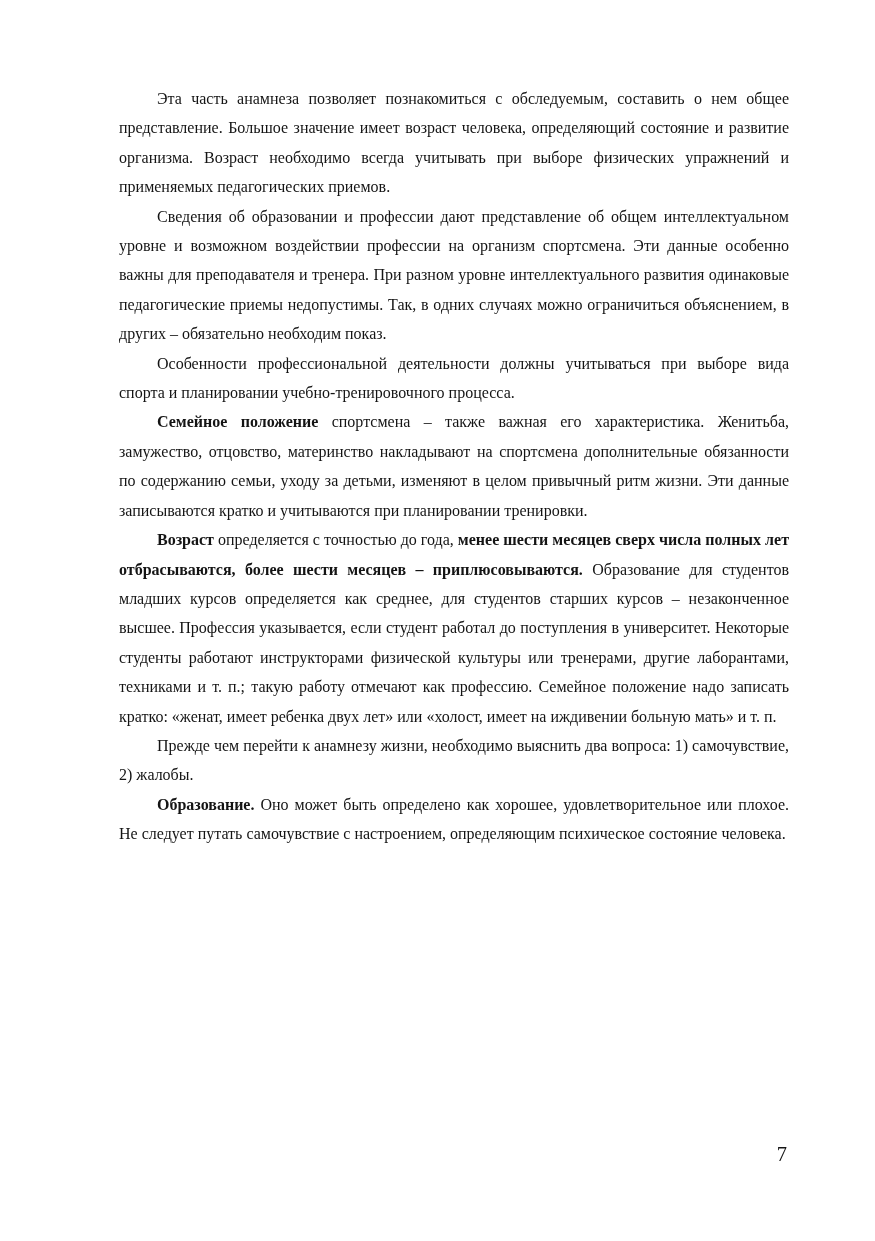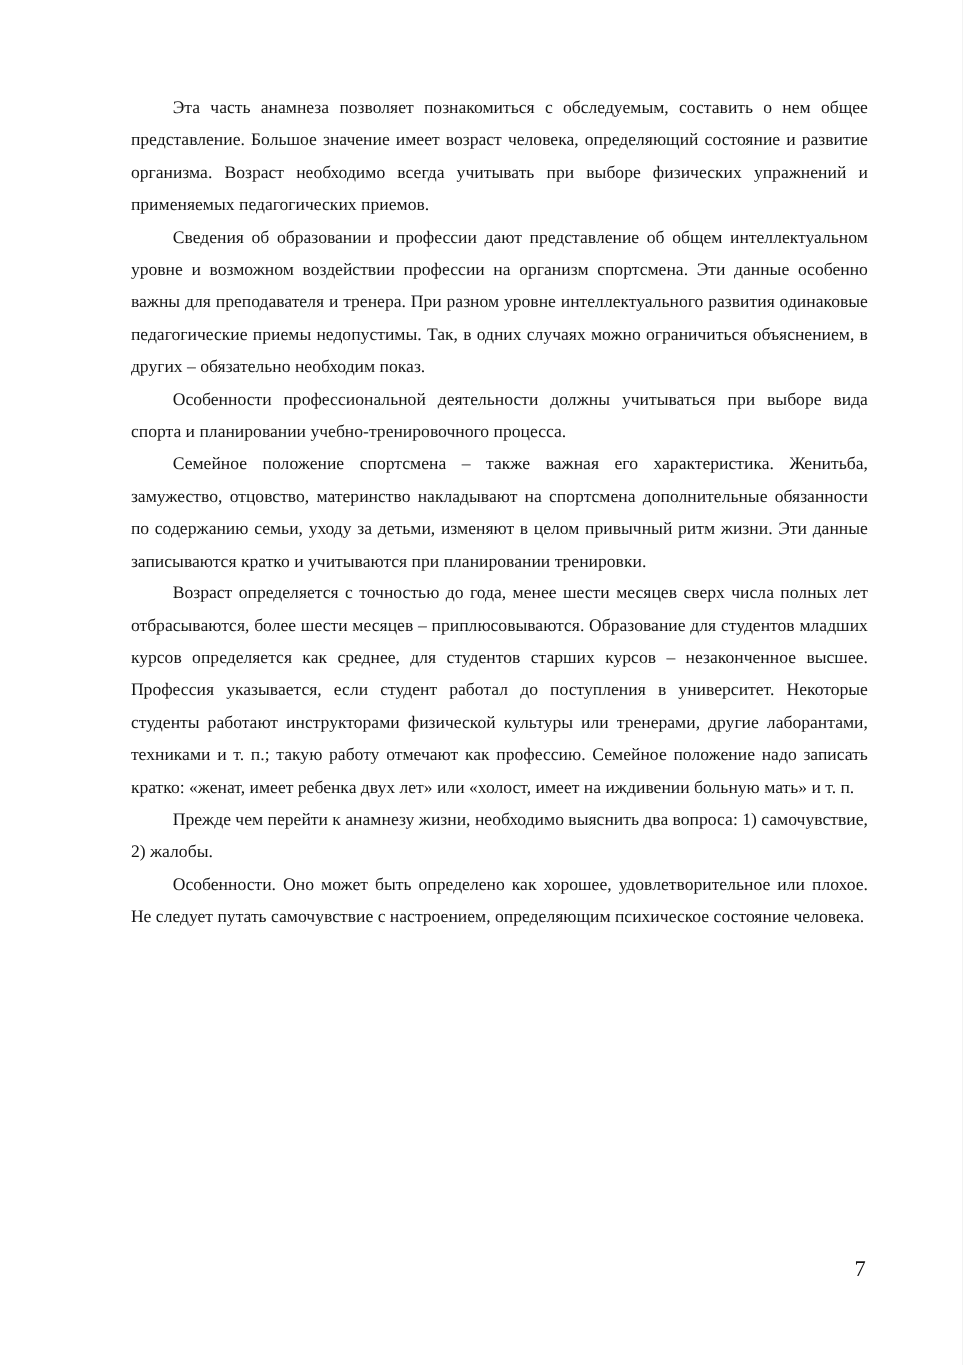--- a/index.html
+++ b/index.html
@@ -25,37 +25,37 @@
     font-size: 16px;
     line-height: 29.4px;
     text-align: justify;
   }
   .para {
     margin: 0;
     padding: 0;
     text-indent: 38px;
   }
   .bold {
-    font-weight: normal;
+    font-weight: bold;
   }
   .page-number {
     position: absolute;
     right: 88px;
     top: 1143px;
     font-size: 20.5px;
     color: #141414;
   }
 </style>
 </head>
 <body>
 
 <div class="page">
   <div class="text-block">
       <p class="para"><span>Эта часть анамнеза позволяет познакомиться с обследуемым, составить о нем общее представление. Большое значение имеет возраст человека, определяющий состояние и развитие организма. Возраст необходимо всегда учитывать при выборе физических упражнений и применяемых педагогических приемов.</span></p>
       <p class="para"><span>Сведения об образовании и профессии дают представление об общем интеллектуальном уровне и возможном воздействии профессии на организм спортсмена. Эти данные особенно важны для преподавателя и тренера. При разном уровне интеллектуального развития одинаковые педагогические приемы недопустимы. Так, в одних случаях можно ограничиться объяснением, в других – обязательно необходим показ.</span></p>
       <p class="para"><span>Особенности профессиональной деятельности должны учитываться при выборе вида спорта и планировании учебно-тренировочного процесса.</span></p>
       <p class="para"><span class="bold">Семейное положение </span><span>спортсмена – также важная его характеристика. Женитьба, замужество, отцовство, материнство накладывают на спортсмена дополнительные обязанности по содержанию семьи, уходу за детьми, изменяют в целом привычный ритм жизни. Эти данные записываются кратко и учитываются при планировании тренировки.</span></p>
       <p class="para"><span class="bold">Возраст </span><span>определяется с точностью до года, </span><span class="bold">менее шести месяцев сверх числа полных лет отбрасываются, более шести месяцев – приплюсовываются. </span><span>Образование для студентов младших курсов определяется как среднее, для студентов старших курсов – незаконченное высшее. Профессия указывается, если студент работал до поступления в университет. Некоторые студенты работают инструкторами физической культуры или тренерами, другие лаборантами, техниками и т. п.; такую работу отмечают как профессию. Семейное положение надо записать кратко: «женат, имеет ребенка двух лет» или «холост, имеет на иждивении больную мать» и т. п.</span></p>
       <p class="para"><span>Прежде чем перейти к анамнезу жизни, необходимо выяснить два вопроса: 1) самочувствие, 2) жалобы.</span></p>
-      <p class="para"><span class="bold">Особенности. </span><span>Оно может быть определено как хорошее, удовлетворительное или плохое. Не следует путать самочувствие с настроением, определяющим психическое состояние человека.</span></p>
+      <p class="para"><span class="bold">Образование. </span><span>Оно может быть определено как хорошее, удовлетворительное или плохое. Не следует путать самочувствие с настроением, определяющим психическое состояние человека.</span></p>
     </div>
   <div class="page-number">7</div>
 </div>
 
 </body></html>

